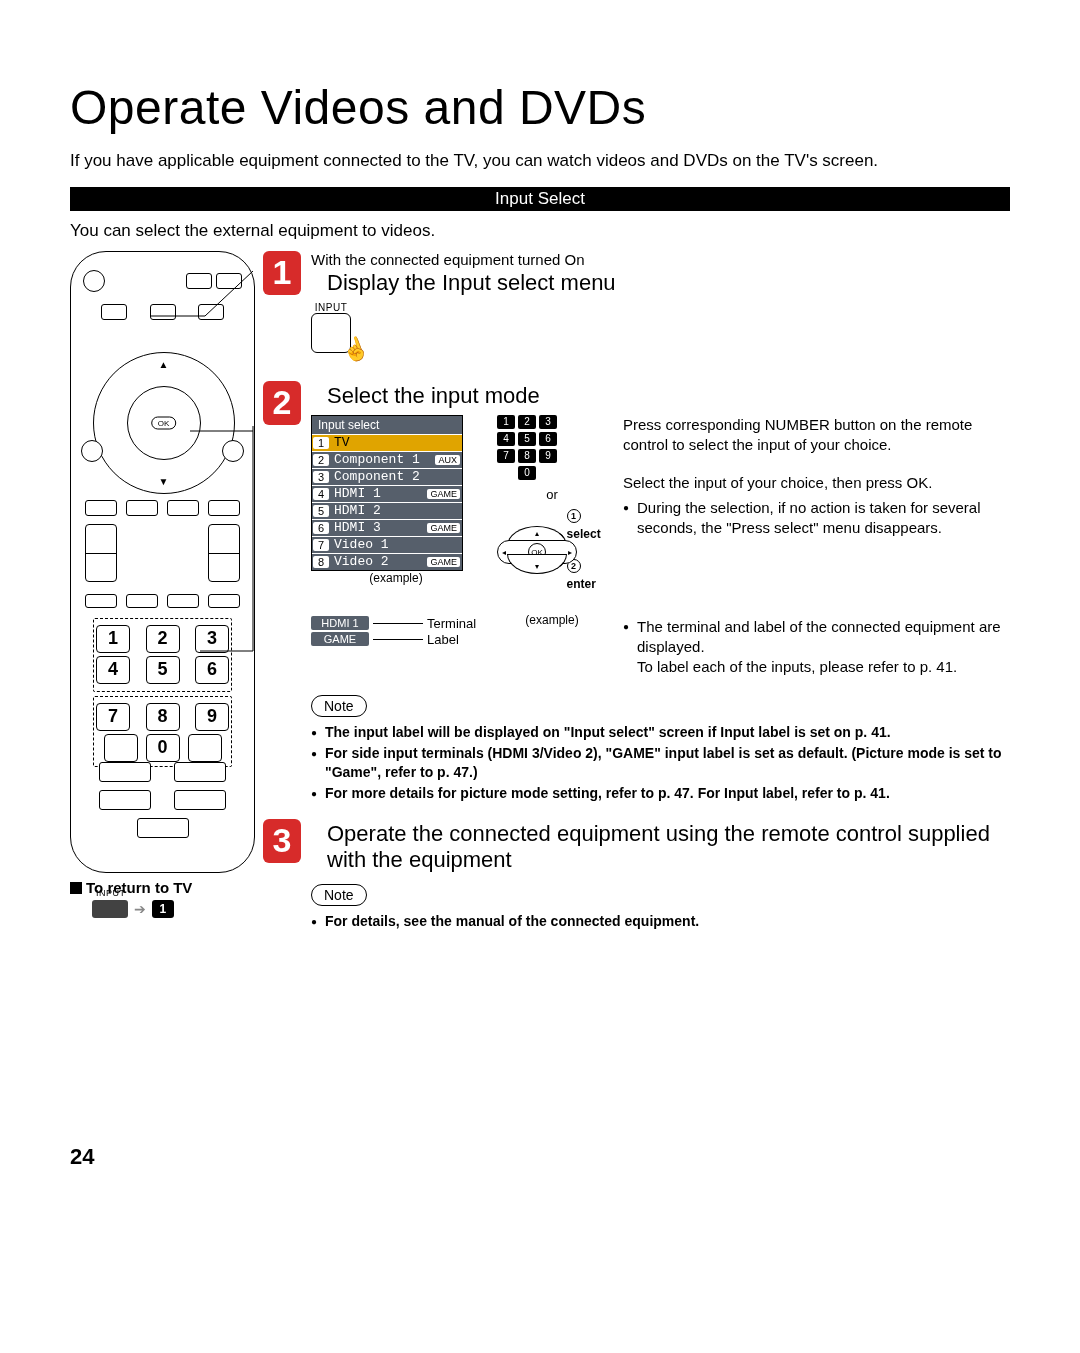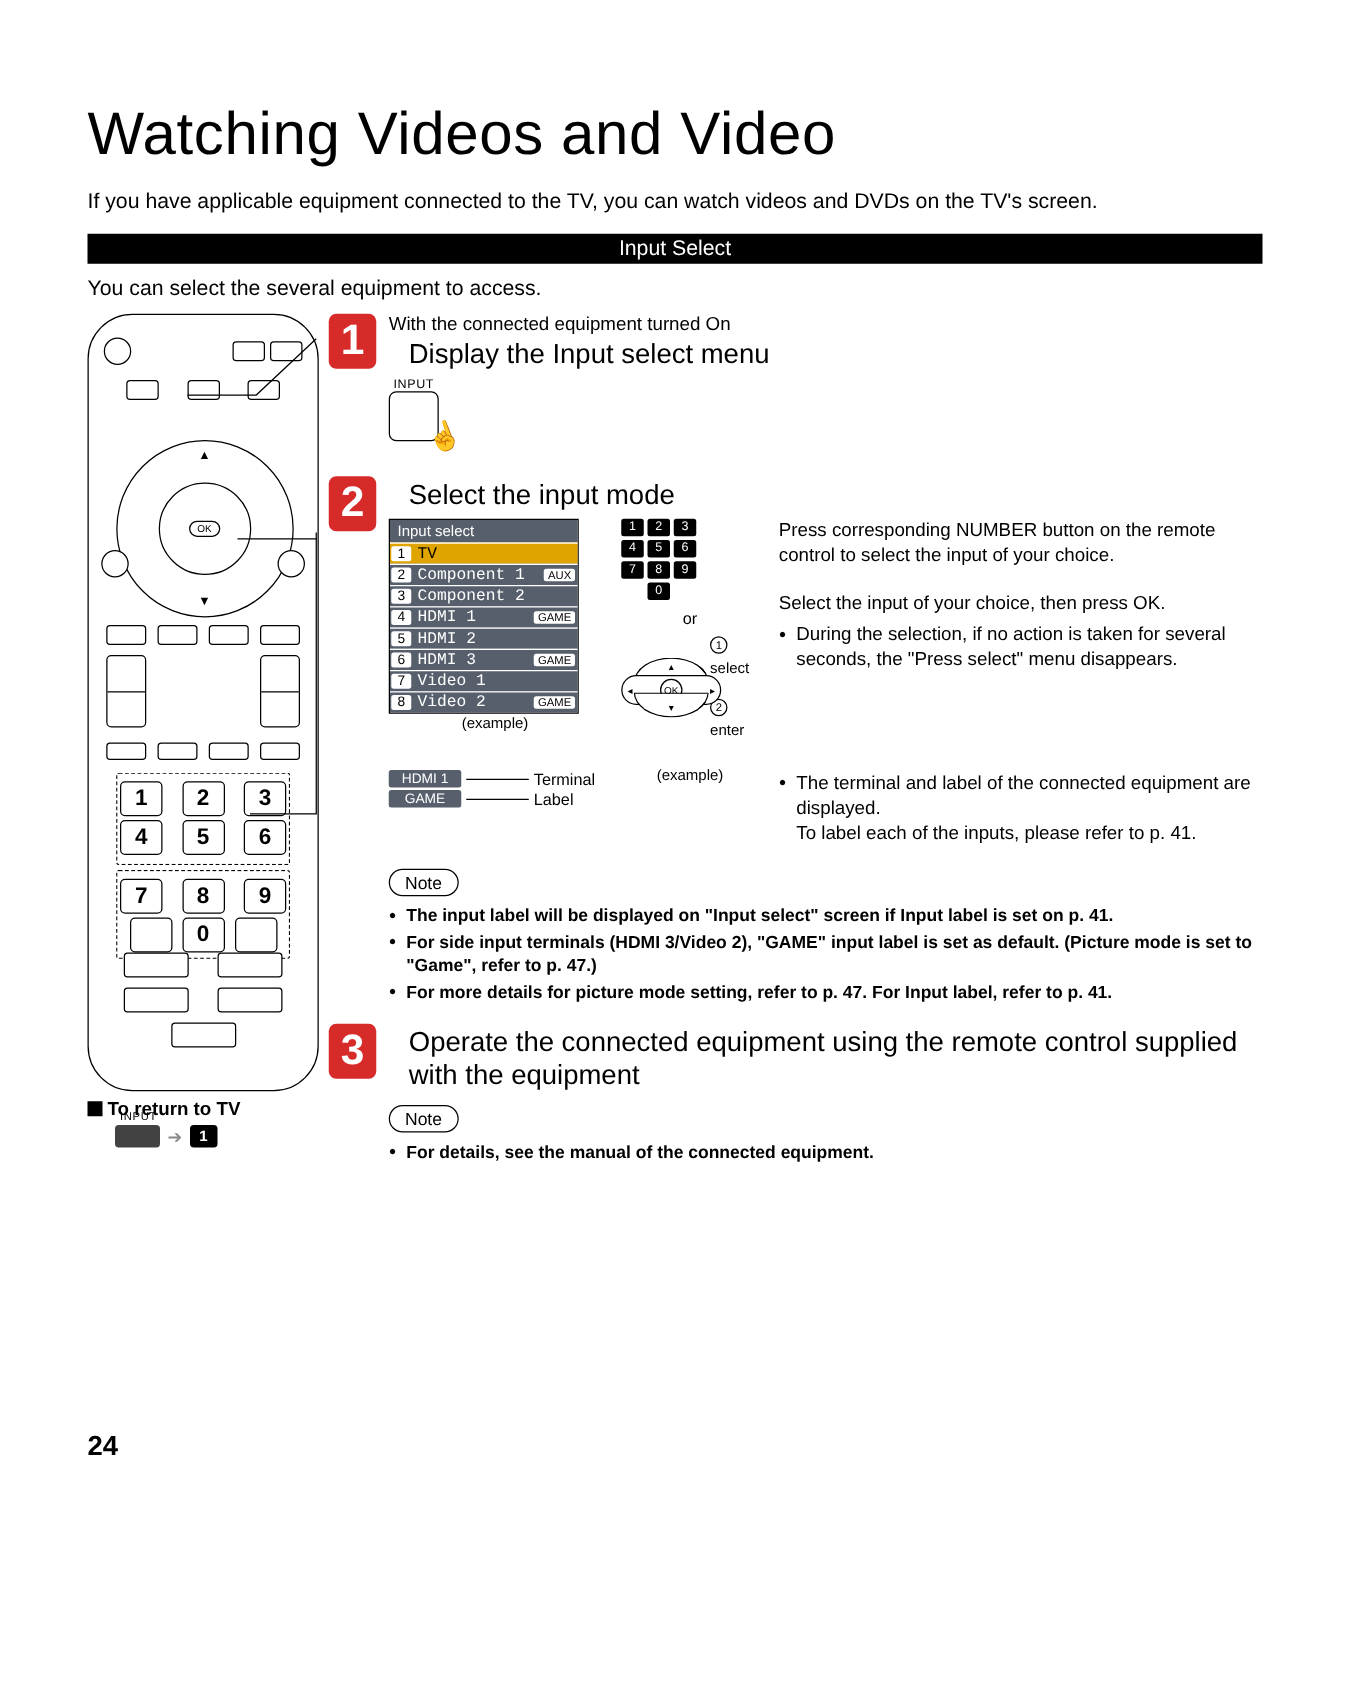--- a/index.html
+++ b/index.html
@@ -242,24 +242,24 @@
     width:22px; height:18px; background:#000; color:#fff; border-radius:3px;
     display:flex; align-items:center; justify-content:center; font-size:12px; font-weight:bold;
   }
 
   .flex-row{display:flex; align-items:flex-start; gap:16px;}
 </style>
 </head>
 <body>
 
 <div class="page">
-  <h1 class="title">Watching Videos and Video</h1>
+  <h1 class="title">Operate Videos and DVDs</h1>
   <div class="intro">If you have applicable equipment connected to the TV, you can watch videos and DVDs on the TV's screen.</div>
   <div class="section-bar">Input Select</div>
-  <div class="sub-intro">You can select the several equipment to access.</div>
+  <div class="sub-intro">You can select the external equipment to videos.</div>
 
   <div class="main-row">
 
     <div class="remote-col">
       <div class="remote">
         <div class="topbtns">
           <span class="rbtn rcircle"></span>
           <span style="flex:1"></span>
           <span class="pair">
             <span class="rbtn rrect"></span>
@@ -455,21 +455,21 @@
                     </div>
                   <div class="oval-mid">
                     <span style="font-size:8px;position:absolute;left:4px;">◂</span>
                     <span class="oval-ok">OK</span>
                     <span style="font-size:8px;position:absolute;right:4px;">▸</span>
                   </div>
                   <div class="oval-bot">
                       <span class="oval-pt" style="left:50%;bottom:2px;transform:translateX(-50%);">▾</span>
                     </div>
                 </div>
-                <div style="font-size:12px; line-height:1.6;">
+                <div style="font-size:12px; line-height:1.6;font-weight:bold;">
                   <div><span class="circ-num">1</span><span>select</span></div>
                   <div style="margin-top:12px;"><span class="circ-num">2</span><span>enter</span></div>
                 </div>
               </div>
             </div>
 
             <div class="right-text" style="flex:1;">
               <div>Press corresponding NUMBER button on the remote control to select the input of your choice.</div>
               <div style="height:18px;"></div>
               <div>Select the input of your choice, then press OK.</div>

